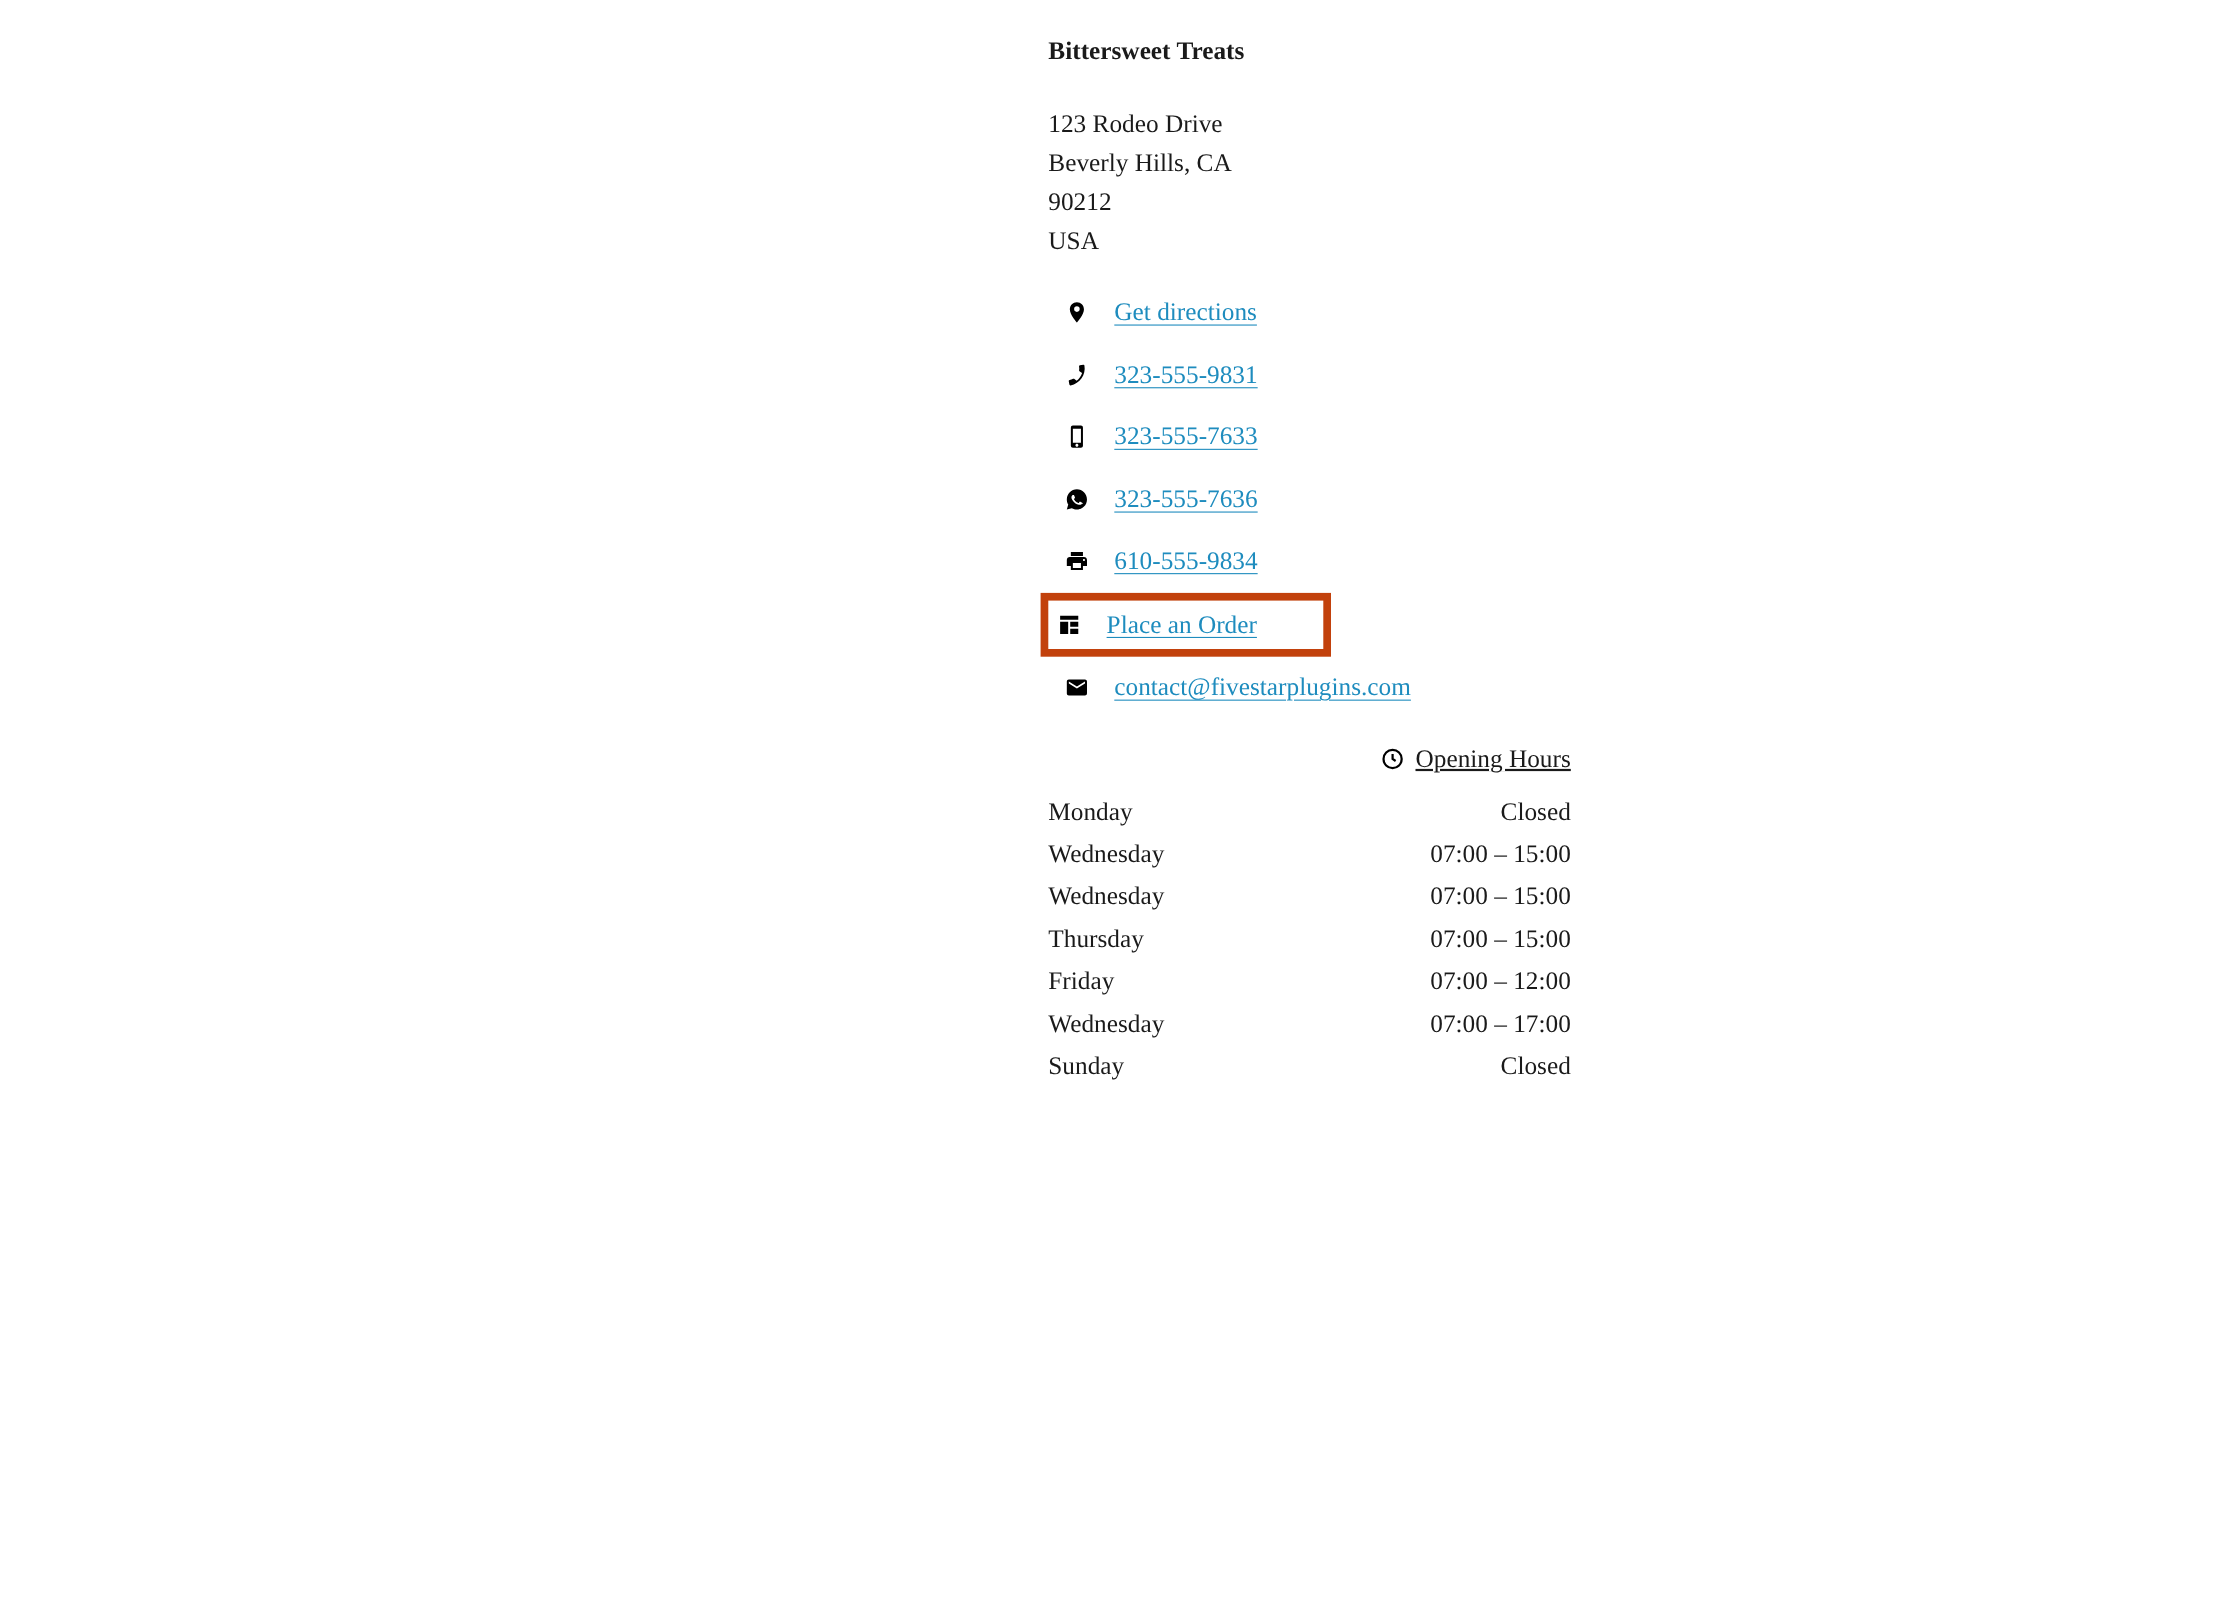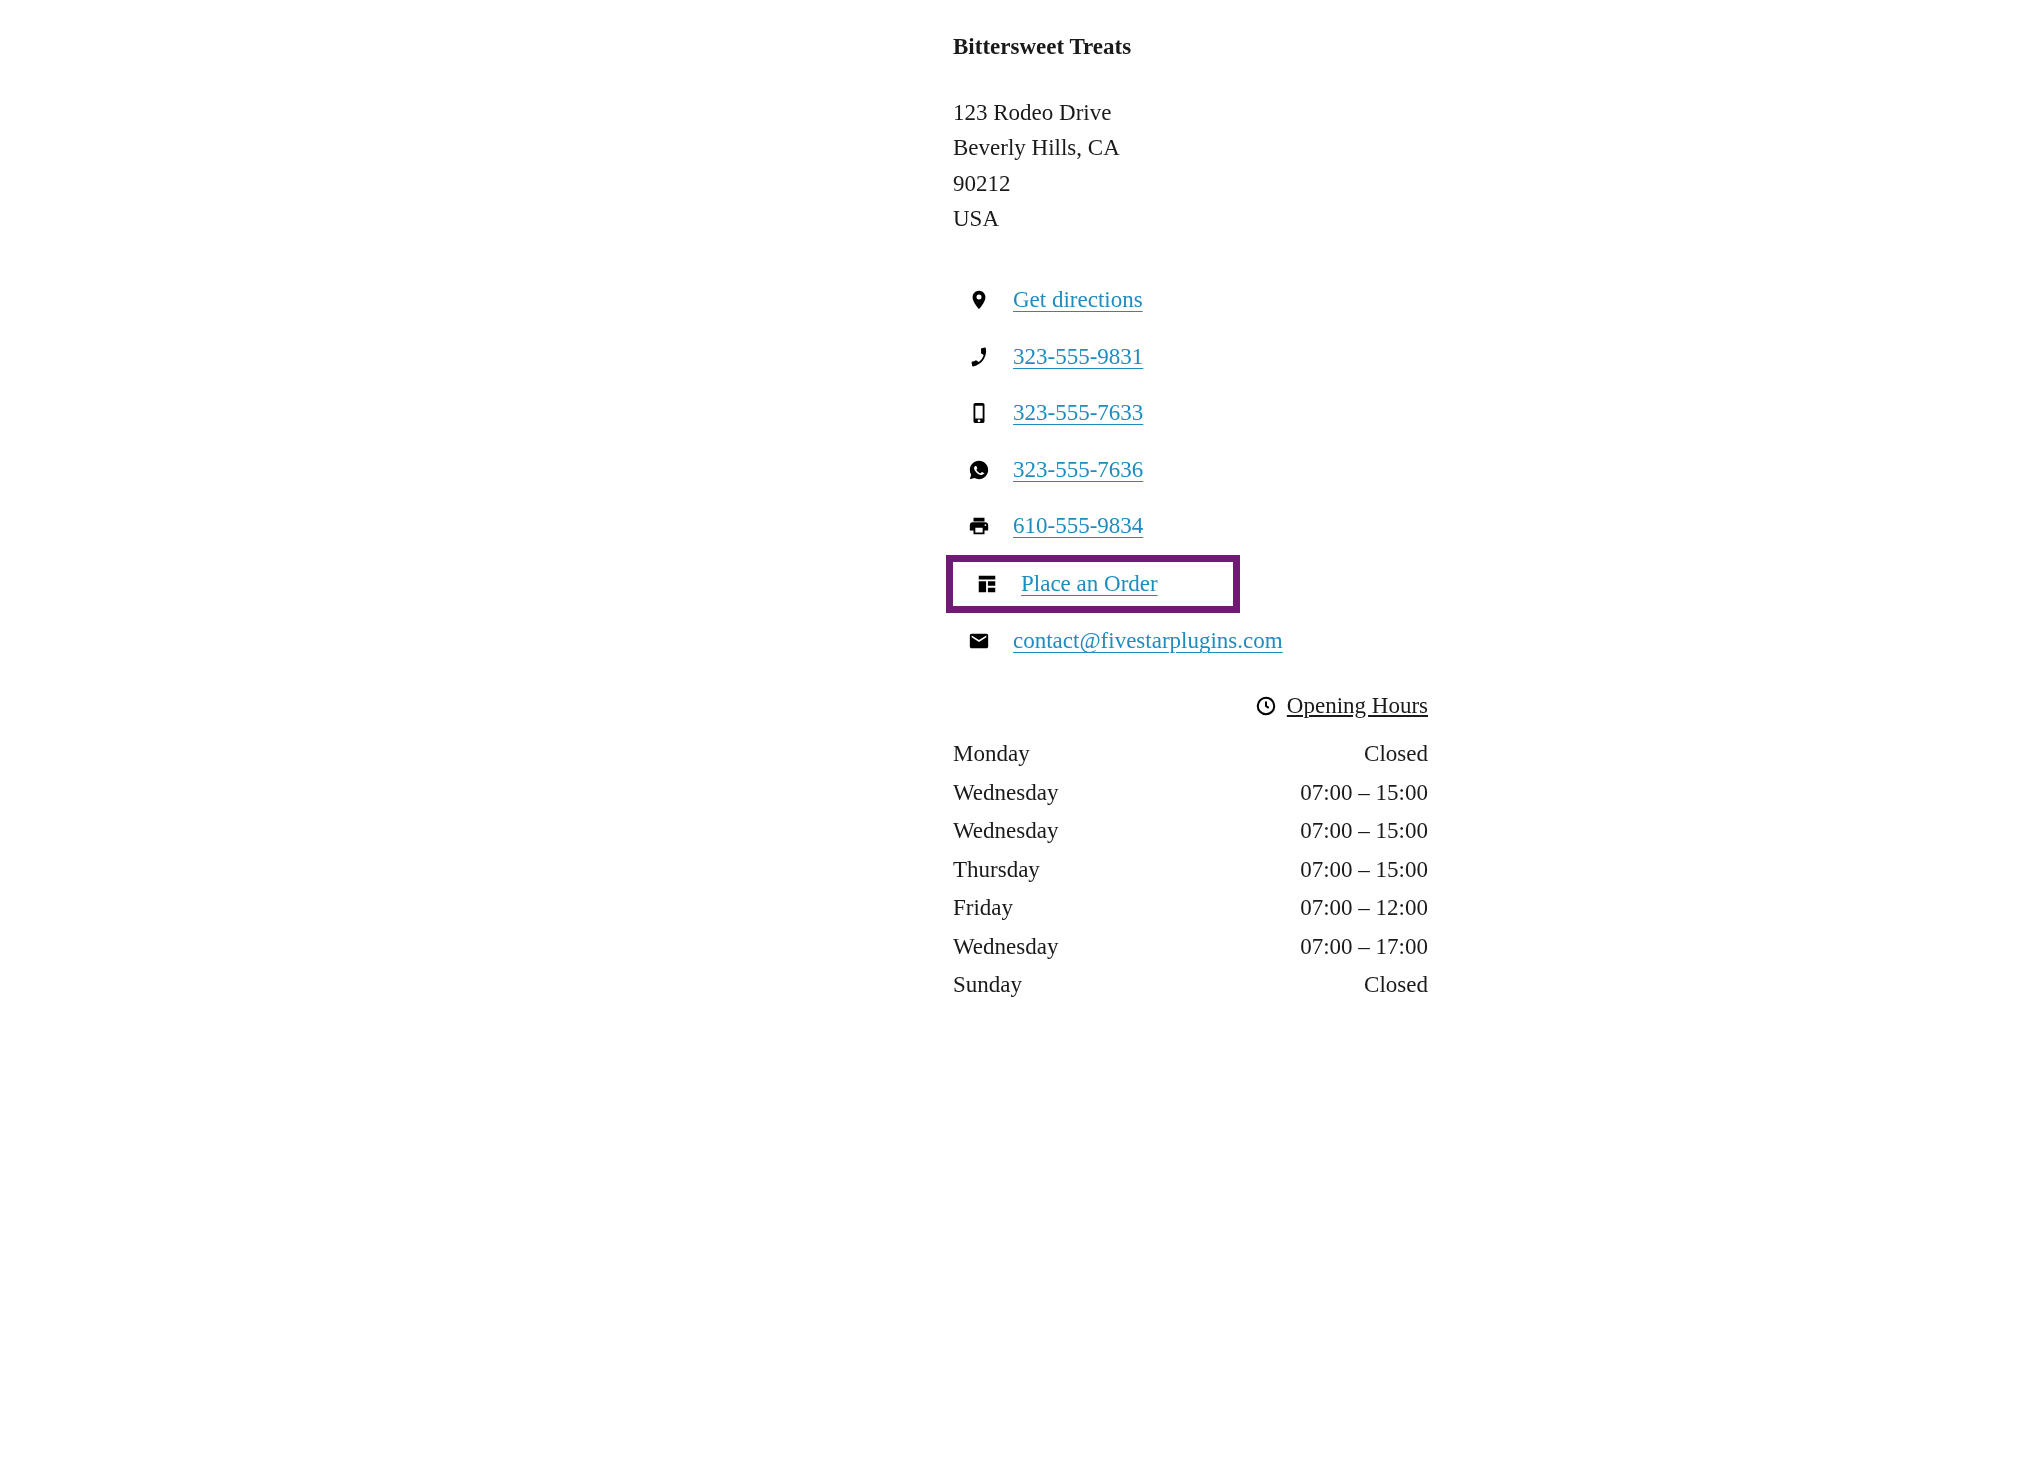--- a/index.html
+++ b/index.html
@@ -16,39 +16,39 @@
     margin: 0 auto;
     padding: 30px 40px 40px 385px;
     box-sizing: border-box;
   }
   .biz-name {
     font-weight: bold;
     margin-bottom: 30px;
     font-size: 23px;
   }
   .address {
-    margin-bottom: 36px;
+    margin-bottom: 20px;
   }
   .address-line {
     line-height: 1.55;
   }
   .contact-list {
     list-style: none;
     padding: 0;
     margin: 0 0 20px 0;
   }
   .contact-item {
     display: flex;
     align-items: center;
     padding: 10px 14px;
     margin: 2px 0;
   }
   .contact-item.highlighted {
-    border: 7px solid #701a75;
-    padding: 5px 22px;
+    border: 7px solid #c2410c;
+    padding: 5px 7px;
     margin: -1px -7px;
     width: fit-content;
     min-width: 236px;
   }
   .icon {
     width: 24px;
     height: 24px;
     margin-right: 22px;
     flex-shrink: 0;
     display: inline-flex;

